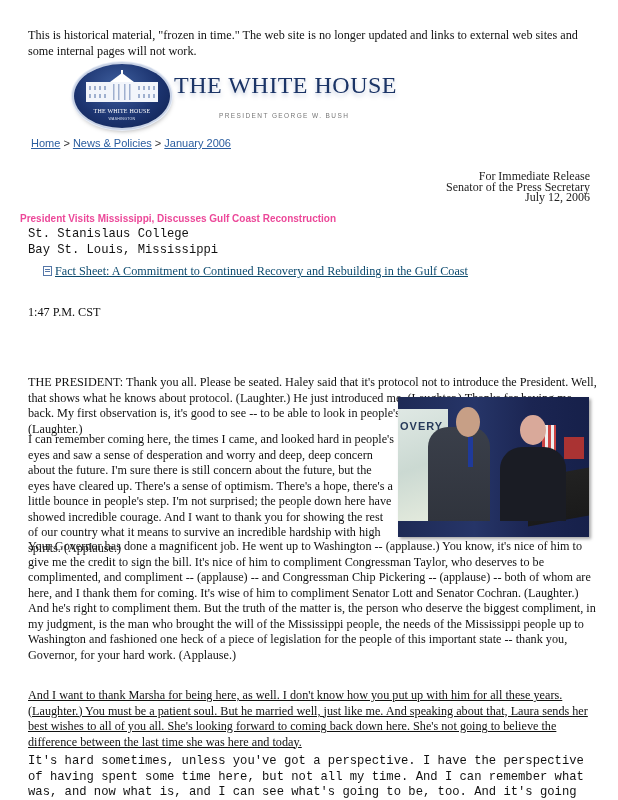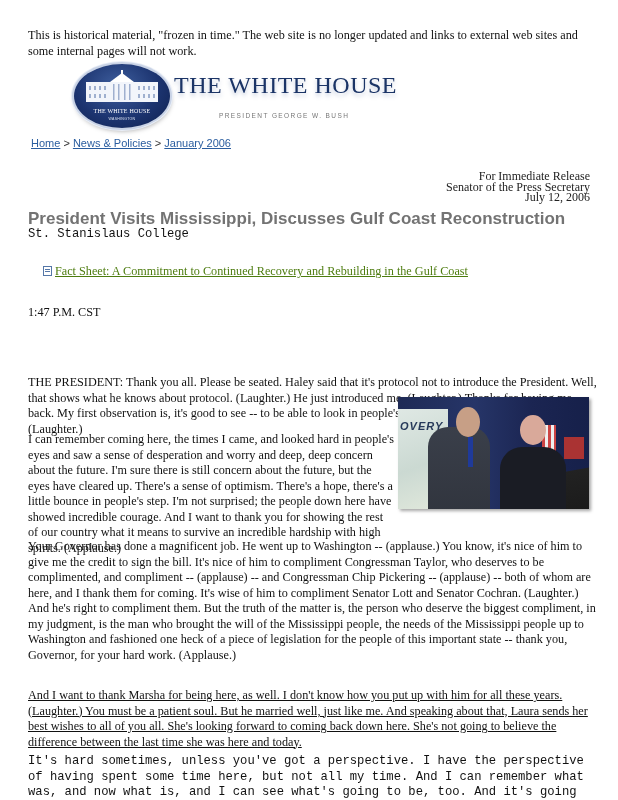--- a/index.html
+++ b/index.html
@@ -38,47 +38,46 @@
     .breadcrumb {
       position: absolute; left: 31px; top: 136px;
       font-family: "Liberation Sans", sans-serif; font-size: 11px; color: #333;
     }
     .breadcrumb a { color: #2a5d9f; text-decoration: underline; }
     .release {
       position: absolute; right: 28px; top: 171px; text-align: right;
       font-size: 12px; line-height: 10.6px; color: #222;
     }
     .headline {
-      position: absolute; left: 28px; top: 211px;
-      font-family: "Liberation Sans", sans-serif; font-weight: bold; font-size: 17px;
-      color: #737373; white-space: nowrap;
+      position: absolute; left: 20px; top: 211px;
+      font-family: "Liberation Sans", sans-serif; font-weight: bold; font-size: 10px;
+      color: #ec4899; white-space: nowrap;
     }
     .location { position: absolute; left: 28px; top: 227px; line-height: 15.5px; font-family: Liberation Mono, monospace; }
     .related { position: absolute; left: 43px; top: 264px; line-height: 15.3px; }
-    .related a { color: #4d7c0f; text-decoration: underline; }
+    .related a { color: #0c4a6e; text-decoration: underline; }
     .doc-icon {
       display: inline-block; width: 7px; height: 8px; border: 1px solid #5577a8;
       margin-right: 3px; vertical-align: -1px; position: relative; background: #fff;
     }
     .doc-icon::before {
       content: ""; position: absolute; left: 1px; right: 1px; top: 2px; height: 1px;
       background: #5577a8; box-shadow: 0 2px 0 #5577a8;
     }
     .time { position: absolute; left: 28px; top: 305px; text-align: right; }
     .para { position: absolute; left: 28px; width: 570px; margin-top: 45px; }
     .p1 { top: 330px; }
     .p2 { top: 387px; width: 368px; }
     .p3 { top: 494px; }
     .p4 { top: 643px; text-decoration: underline; }
     .p5 { top: 709px; font-family: Liberation Mono, monospace; }
     .photo {
-      position: absolute; left: 398px; top: 397px; width: 191px; height: 112px;
+      position: absolute; left: 398px; top: 397px; width: 191px; height: 140px;
       box-shadow: 2px 2px 3px rgba(0,0,0,0.35); overflow: hidden;
       background: linear-gradient(90deg, #1e2a55 0%, #263568 40%, #1b2552 70%, #16204a 100%);
-      font-style: italic;
     }
     .photo .map {
       position: absolute; left: 0; top: 12px; width: 50px; height: 112px;
       background: linear-gradient(160deg, #dfe8e4 0%, #cbd9d2 50%, #e6ecde 100%);
     }
     .photo .map-text {
       position: absolute; left: 2px; top: 22px; font-family: "Liberation Sans", sans-serif;
       font-weight: bold; font-size: 11px; color: #273a5a; letter-spacing: 1px;
     }
     .photo .p-left {
@@ -162,20 +161,21 @@
 <div class="release">
   <div>For Immediate Release</div>
   <div>Senator of the Press Secretary</div>
   <div>July 12, 2006</div>
 </div>
 
 <div class="headline">President Visits Mississippi, Discusses Gulf Coast Reconstruction</div>
 
 <div class="location">
   <div>St. Stanislaus College</div>
+  <div>Bay St. Louis, Mississippi</div>
 </div>
 
 <div class="related">
   <div>
     <span class="doc-icon"></span><a href="#">Fact Sheet: A Commitment to Continued Recovery and Rebuilding in the Gulf Coast</a>
   </div>
 </div>
 
 <div class="time">1:47 P.M. CST</div>
 

